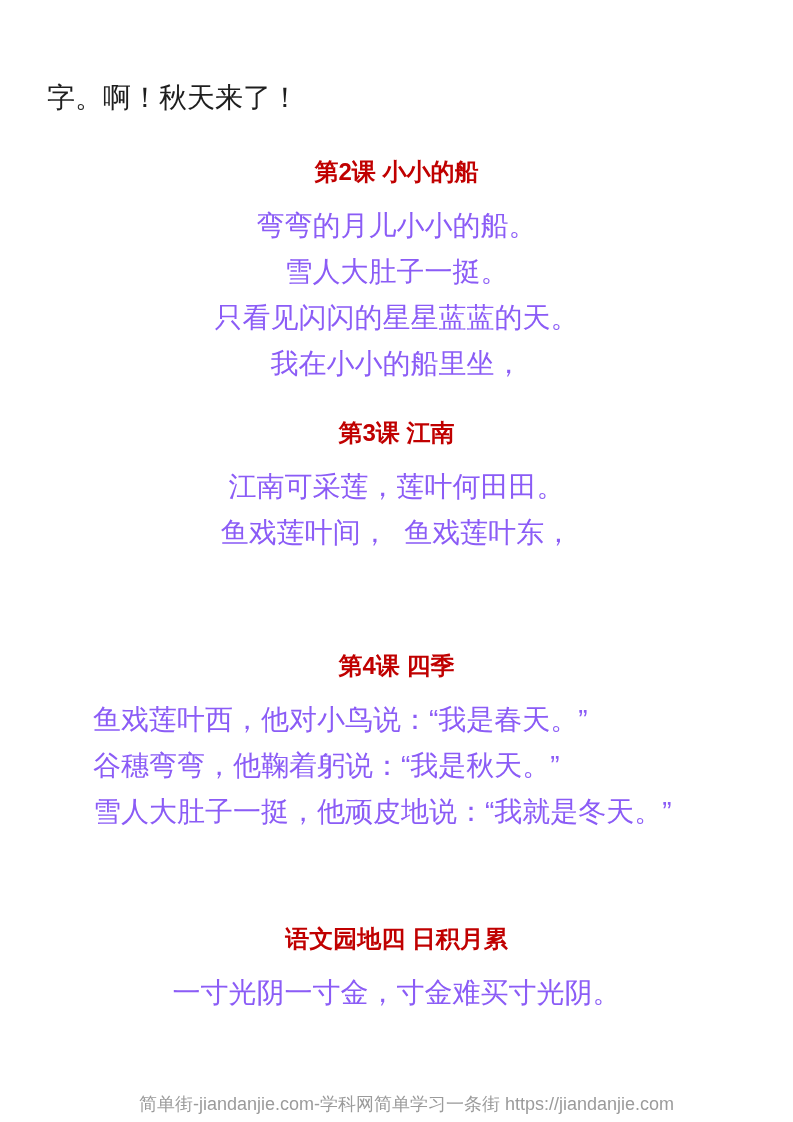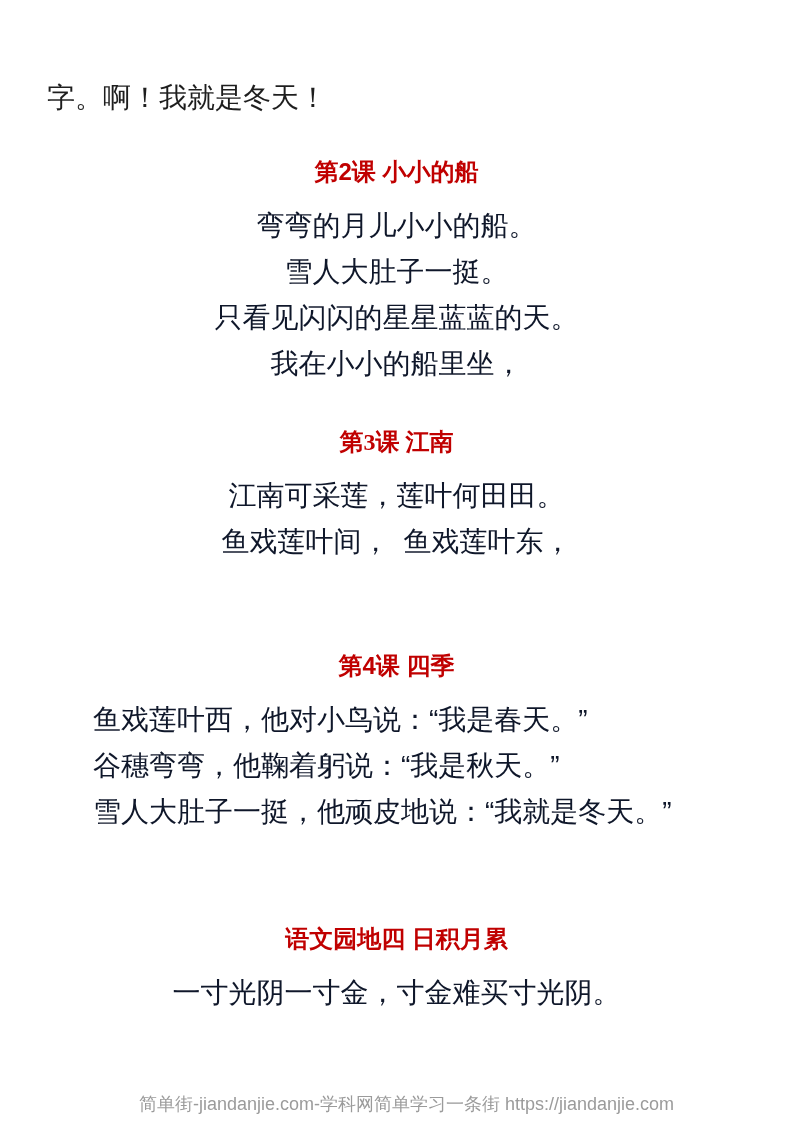--- a/index.html
+++ b/index.html
@@ -35,47 +35,47 @@
     font-weight: bold;
     color: #c00000;
     line-height: 46px;
     text-align: center;
     white-space: pre;
   }
   .doc-line {
     margin: 0;
     font-size: 28px;
     line-height: 46px;
-    color: #0f172a;
+    color: #8b5cf6;
     white-space: pre;
   }
   .sec-center .doc-line { text-align: center; }
   .sec-left .doc-line { text-align: left; padding-left: 93px; }
   #section-lesson2   { top: 141px; }
-  #section-lesson3   { top: 411px; font-family: Liberation Serif, serif; }
+  #section-lesson3   { top: 402px; }
   #section-lesson4   { top: 635px; }
   #section-yuwenyuandi { top: 908px; }
   .page-footer {
     position: absolute;
     top: 1062px;
     left: 0;
     width: 793px;
     text-align: center;
     font-size: 18px;
     line-height: 28px;
     color: #9b9b9b;
     white-space: pre;
   }
 </style>
 </head>
 <body>
 
 <div class="page">
 
-  <p class="intro-line">字。啊！我就是冬天！</p>
+  <p class="intro-line">字。啊！秋天来了！</p>
 
   <section id="section-lesson2" class="doc-section sec-center">
     <h2 class="sec-title">第2课 小小的船</h2>
     <p class="doc-line">弯弯的月儿小小的船。</p>
     <p class="doc-line">雪人大肚子一挺。</p>
     <p class="doc-line">只看见闪闪的星星蓝蓝的天。</p>
     <p class="doc-line">我在小小的船里坐，</p>
   </section>
 
   <section id="section-lesson3" class="doc-section sec-center">

